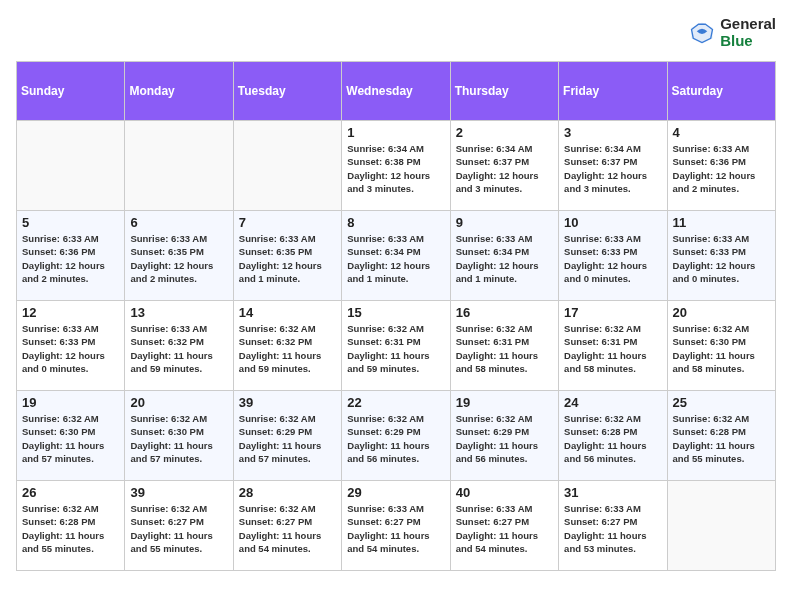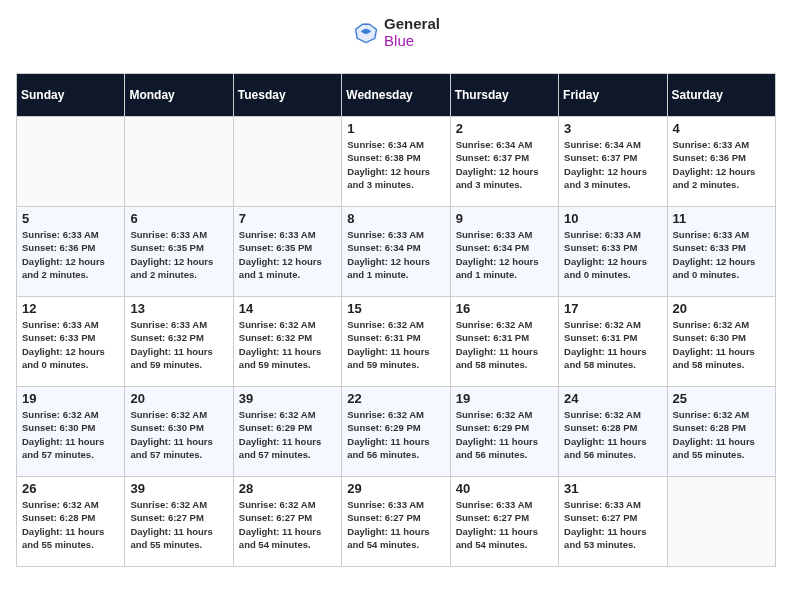--- a/index.html
+++ b/index.html
@@ -5,23 +5,23 @@
     * { margin: 0; padding: 0; box-sizing: border-box; }
     body {
       font-family: Arial, sans-serif;
       background: #fff;
       width: 792px;
       min-height: 612px;
       padding: 16px;
     }
     .header {
       display: flex;
-      justify-content: center;
+      justify-content: flex-end;
       align-items: flex-start;
-      margin-bottom: 24px;
+      margin-bottom: 12px;
     }
     .logo {
       display: flex;
       align-items: center;
       gap: 4px;
     }
     .logo-icon {
       width: 28px;
       height: 28px;
     }
@@ -35,25 +35,25 @@
     .location-title {
       font-size: 15px;
       color: #555;
     }
     table {
       width: 100%;
       border-collapse: collapse;
       table-layout: fixed;
     }
     thead tr th {
-      background-color: #0f172a;
+      background-color: #8b5cf6;
       color: #fff;
       font-size: 12px;
       font-weight: bold;
-      padding: 14px 4px;
+      padding: 22px 4px;
       text-align: left;
       border: 1px solid #ccc;
     }
     tbody tr td {
       vertical-align: top;
       border: 1px solid #ccc;
       padding: 4px 5px;
       font-size: 10px;
       color: #333;
       height: 90px;
@@ -75,21 +75,21 @@
 
 <div class="header">
   <div class="logo">
     <svg class="logo-icon" viewBox="0 0 32 32">
       <polygon points="16,4 28,10 28,22 16,28 4,22 4,10" fill="#3a7bd5" opacity="0.15"></polygon>
       <polygon points="20,6 28,12 26,22 16,27 6,22 4,12 12,6" fill="none" stroke="#3a7bd5" stroke-width="1.5"></polygon>
       <path d="M10,14 Q16,8 22,14 Q16,20 10,14Z" fill="#3a7bd5"></path>
     </svg>
     <div>
       <div style="font-size:15px;font-weight:bold;color:#2a2a2a;line-height:1.1;">General</div>
-      <div style="font-size:15px;font-weight:normal;color:#a21caf;line-height:1.1;">Blue</div>
+      <div style="font-size:15px;font-weight:bold;color:#15803d;line-height:1.1;">Blue</div>
     </div>
   </div>
   <div class="title-block">
     <div class="month-title"></div>
     <div class="location-title"></div>
   </div>
 </div>
 
 <table>
   <thead>

